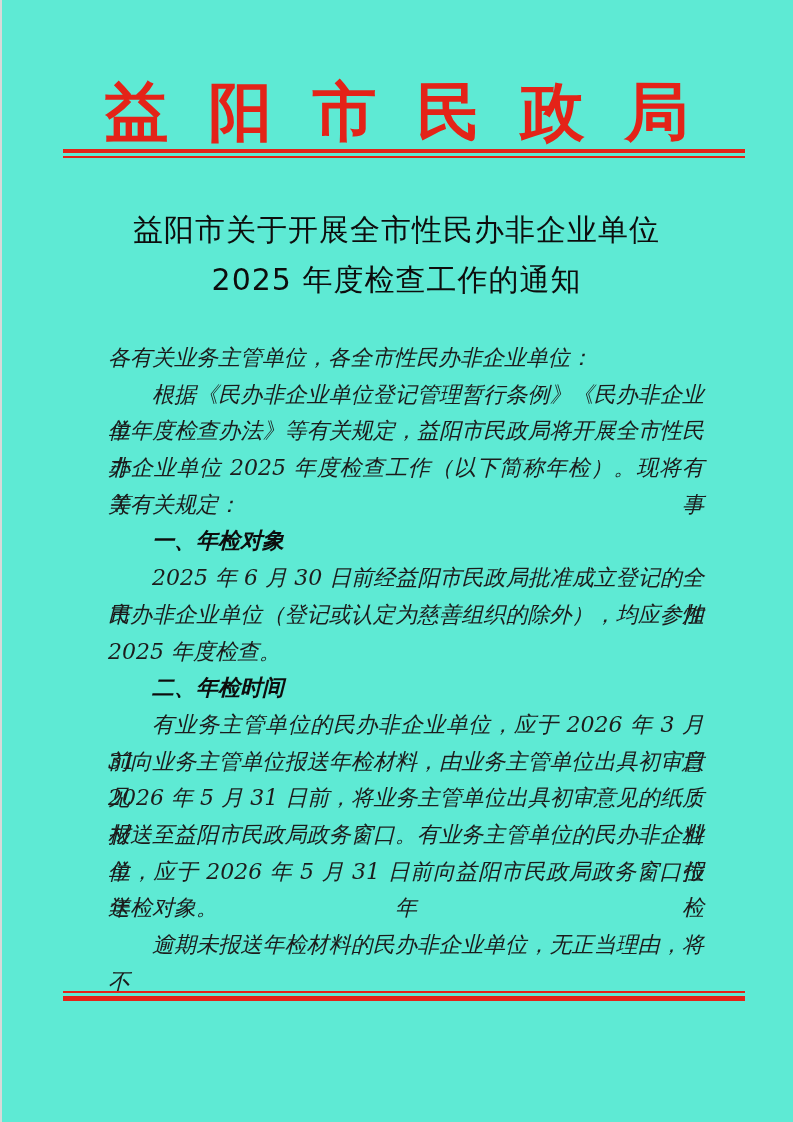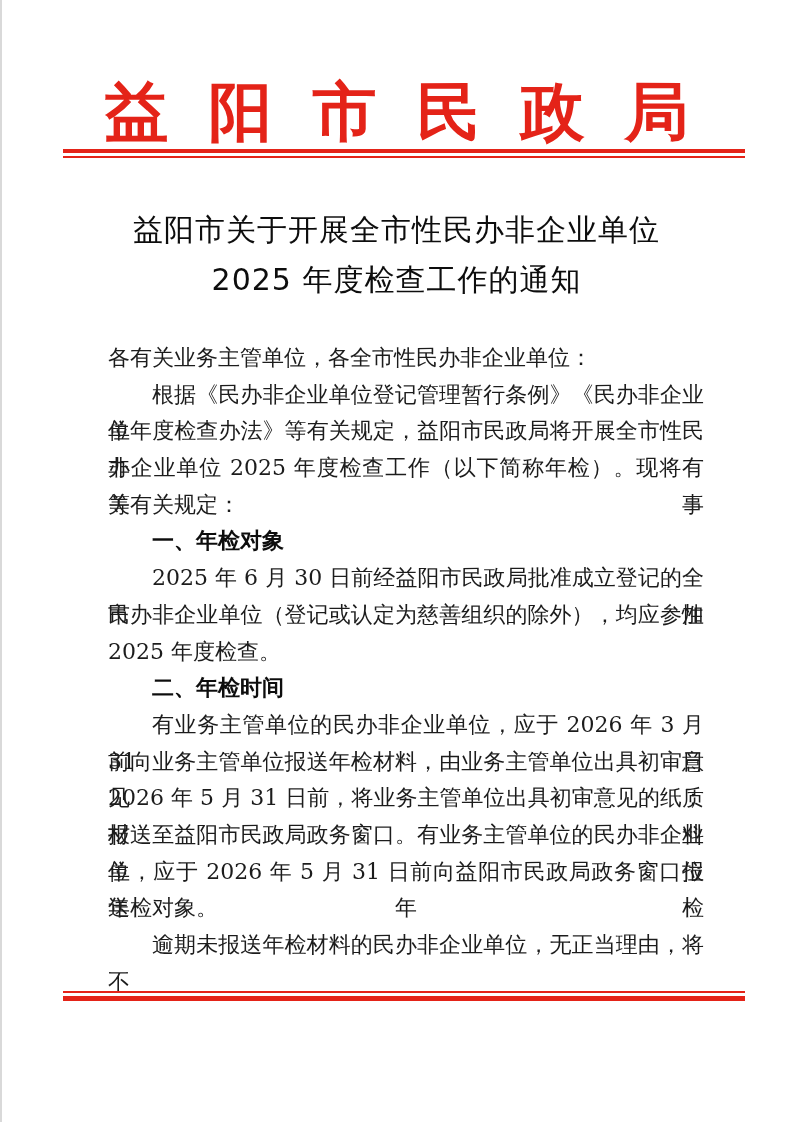--- a/index.html
+++ b/index.html
@@ -5,21 +5,21 @@
   html, body {
     margin: 0;
     padding: 0;
     background: #888;
   }
   .page {
     position: relative;
     width: 793px;
     height: 1122px;
     margin: 0 auto;
-    background: #ffffff;
+    background: #5eead4;
     overflow: hidden;
     font-family: "DejaVu Serif", "Liberation Serif", serif;
     color: #1c1c1c;
   }
   
   .page::before {
     content: "";
     position: absolute;
     left: 0; top: 0; bottom: 0;
     width: 2px;
@@ -72,20 +72,21 @@
     position: absolute;
     top: 340px;
     left: 108px;
     width: 596px;
     font-size: 22px;
     line-height: 36.7px;
   }
   .doc-body .line {
     height: 36.7px;
     white-space: nowrap;
+    font-style: italic;
   }
   .doc-body .line.justify,
   .doc-body .line.indent-justify {
     white-space: normal;
     text-align: justify;
     text-align-last: justify;
   }
   .doc-body .line.indent,
   .doc-body .line.indent-justify,
   .doc-body .line.heading {

